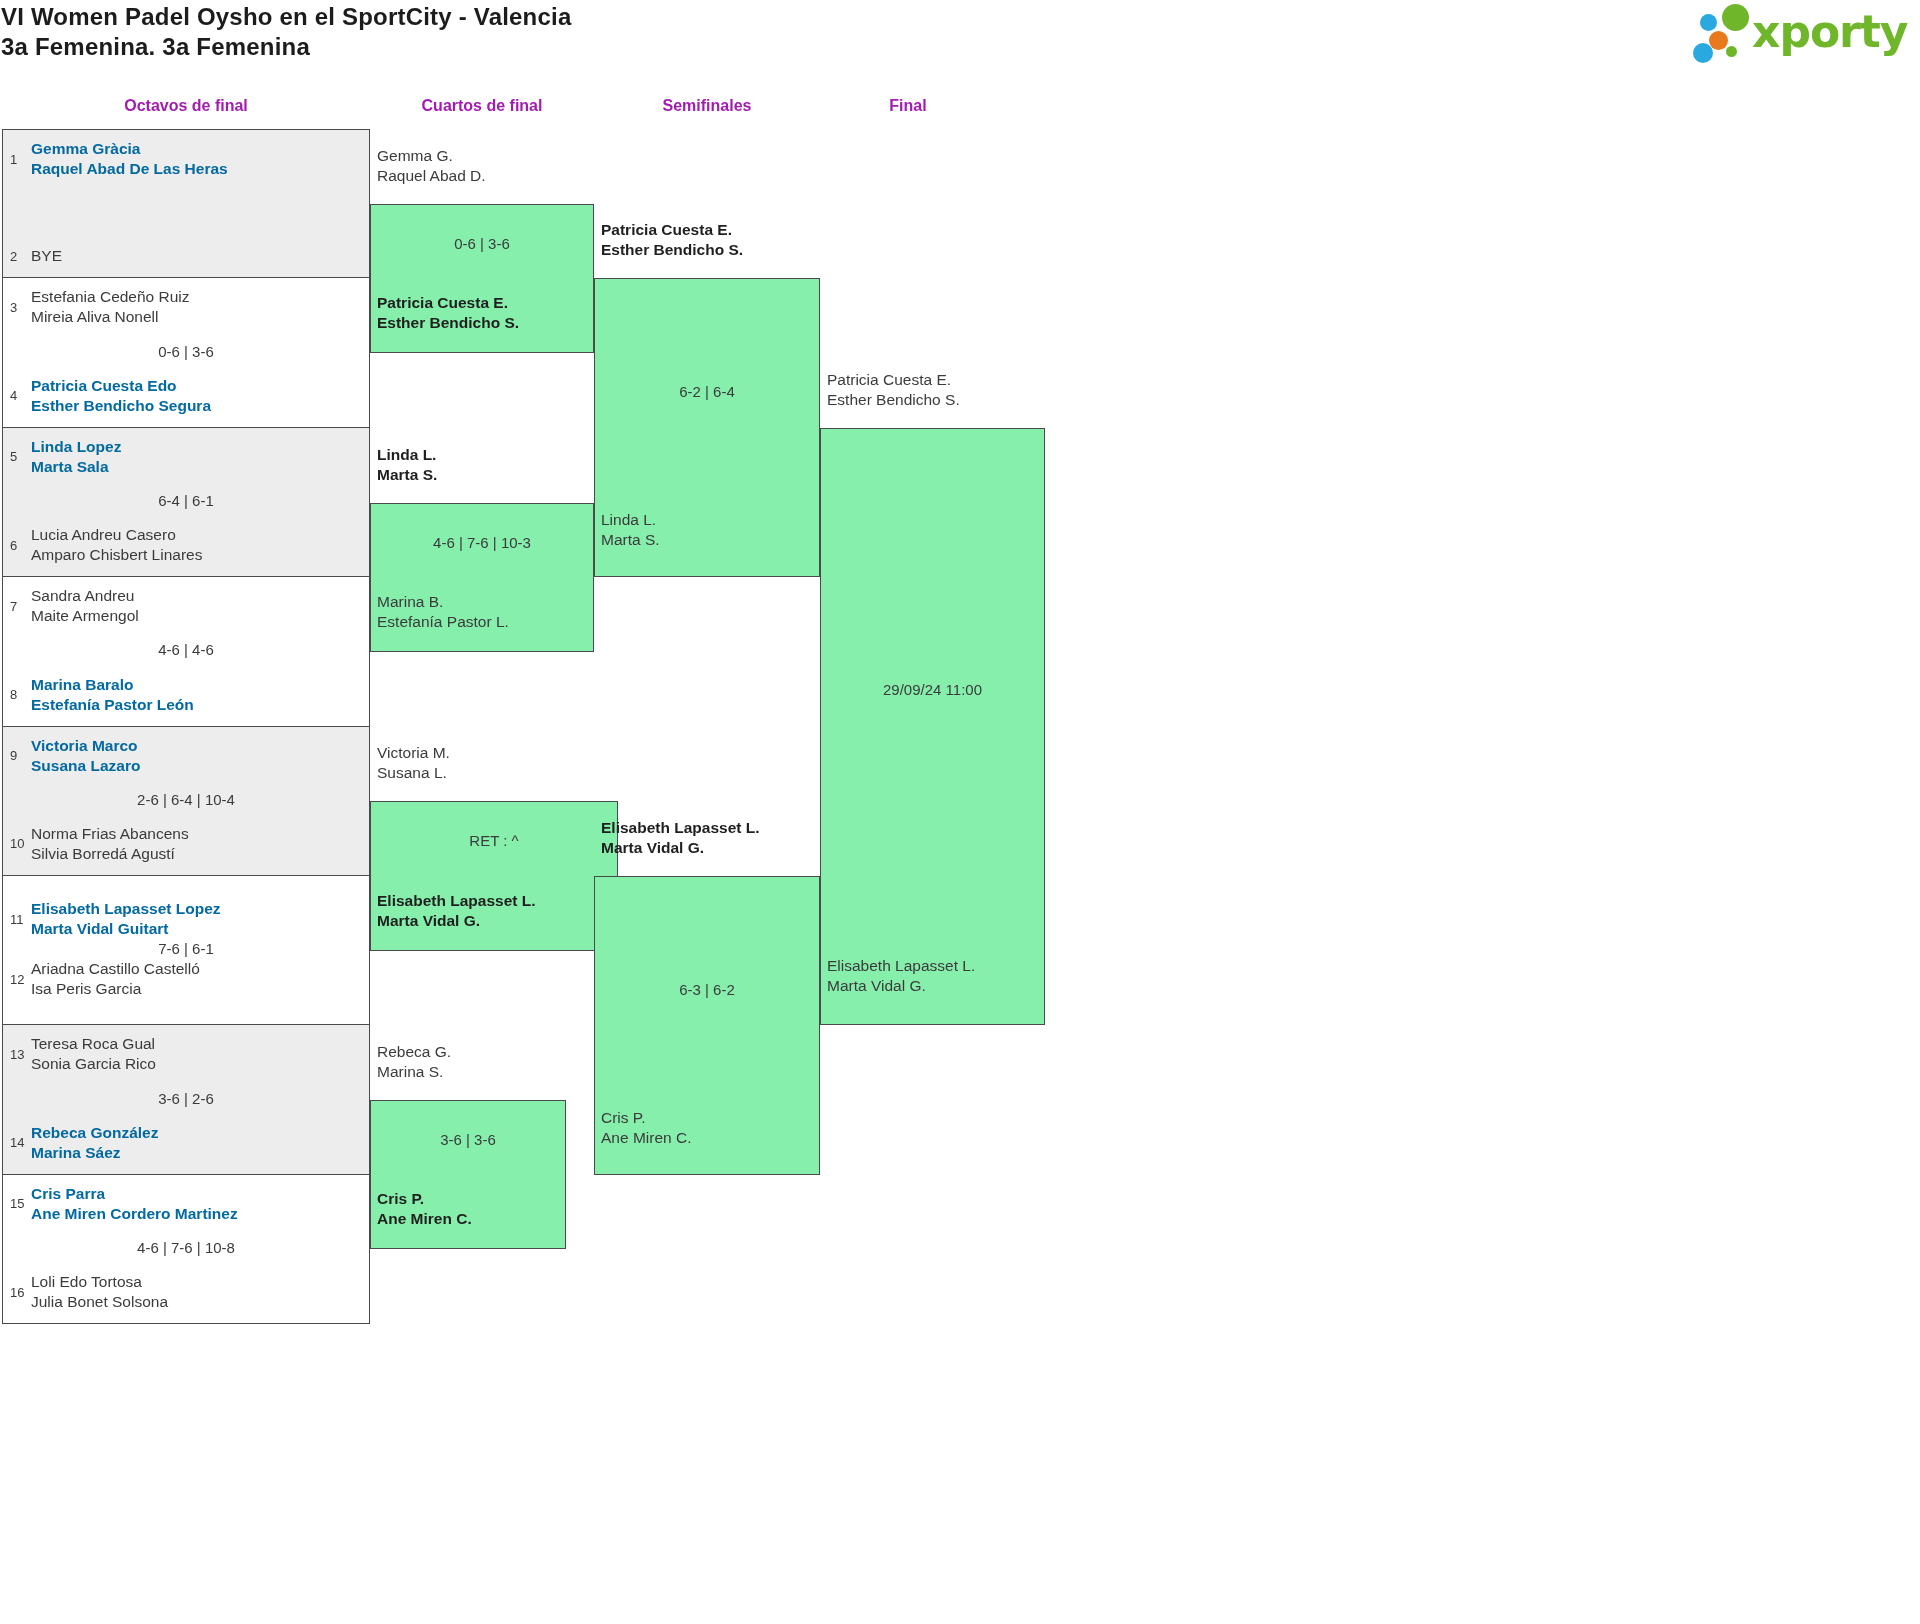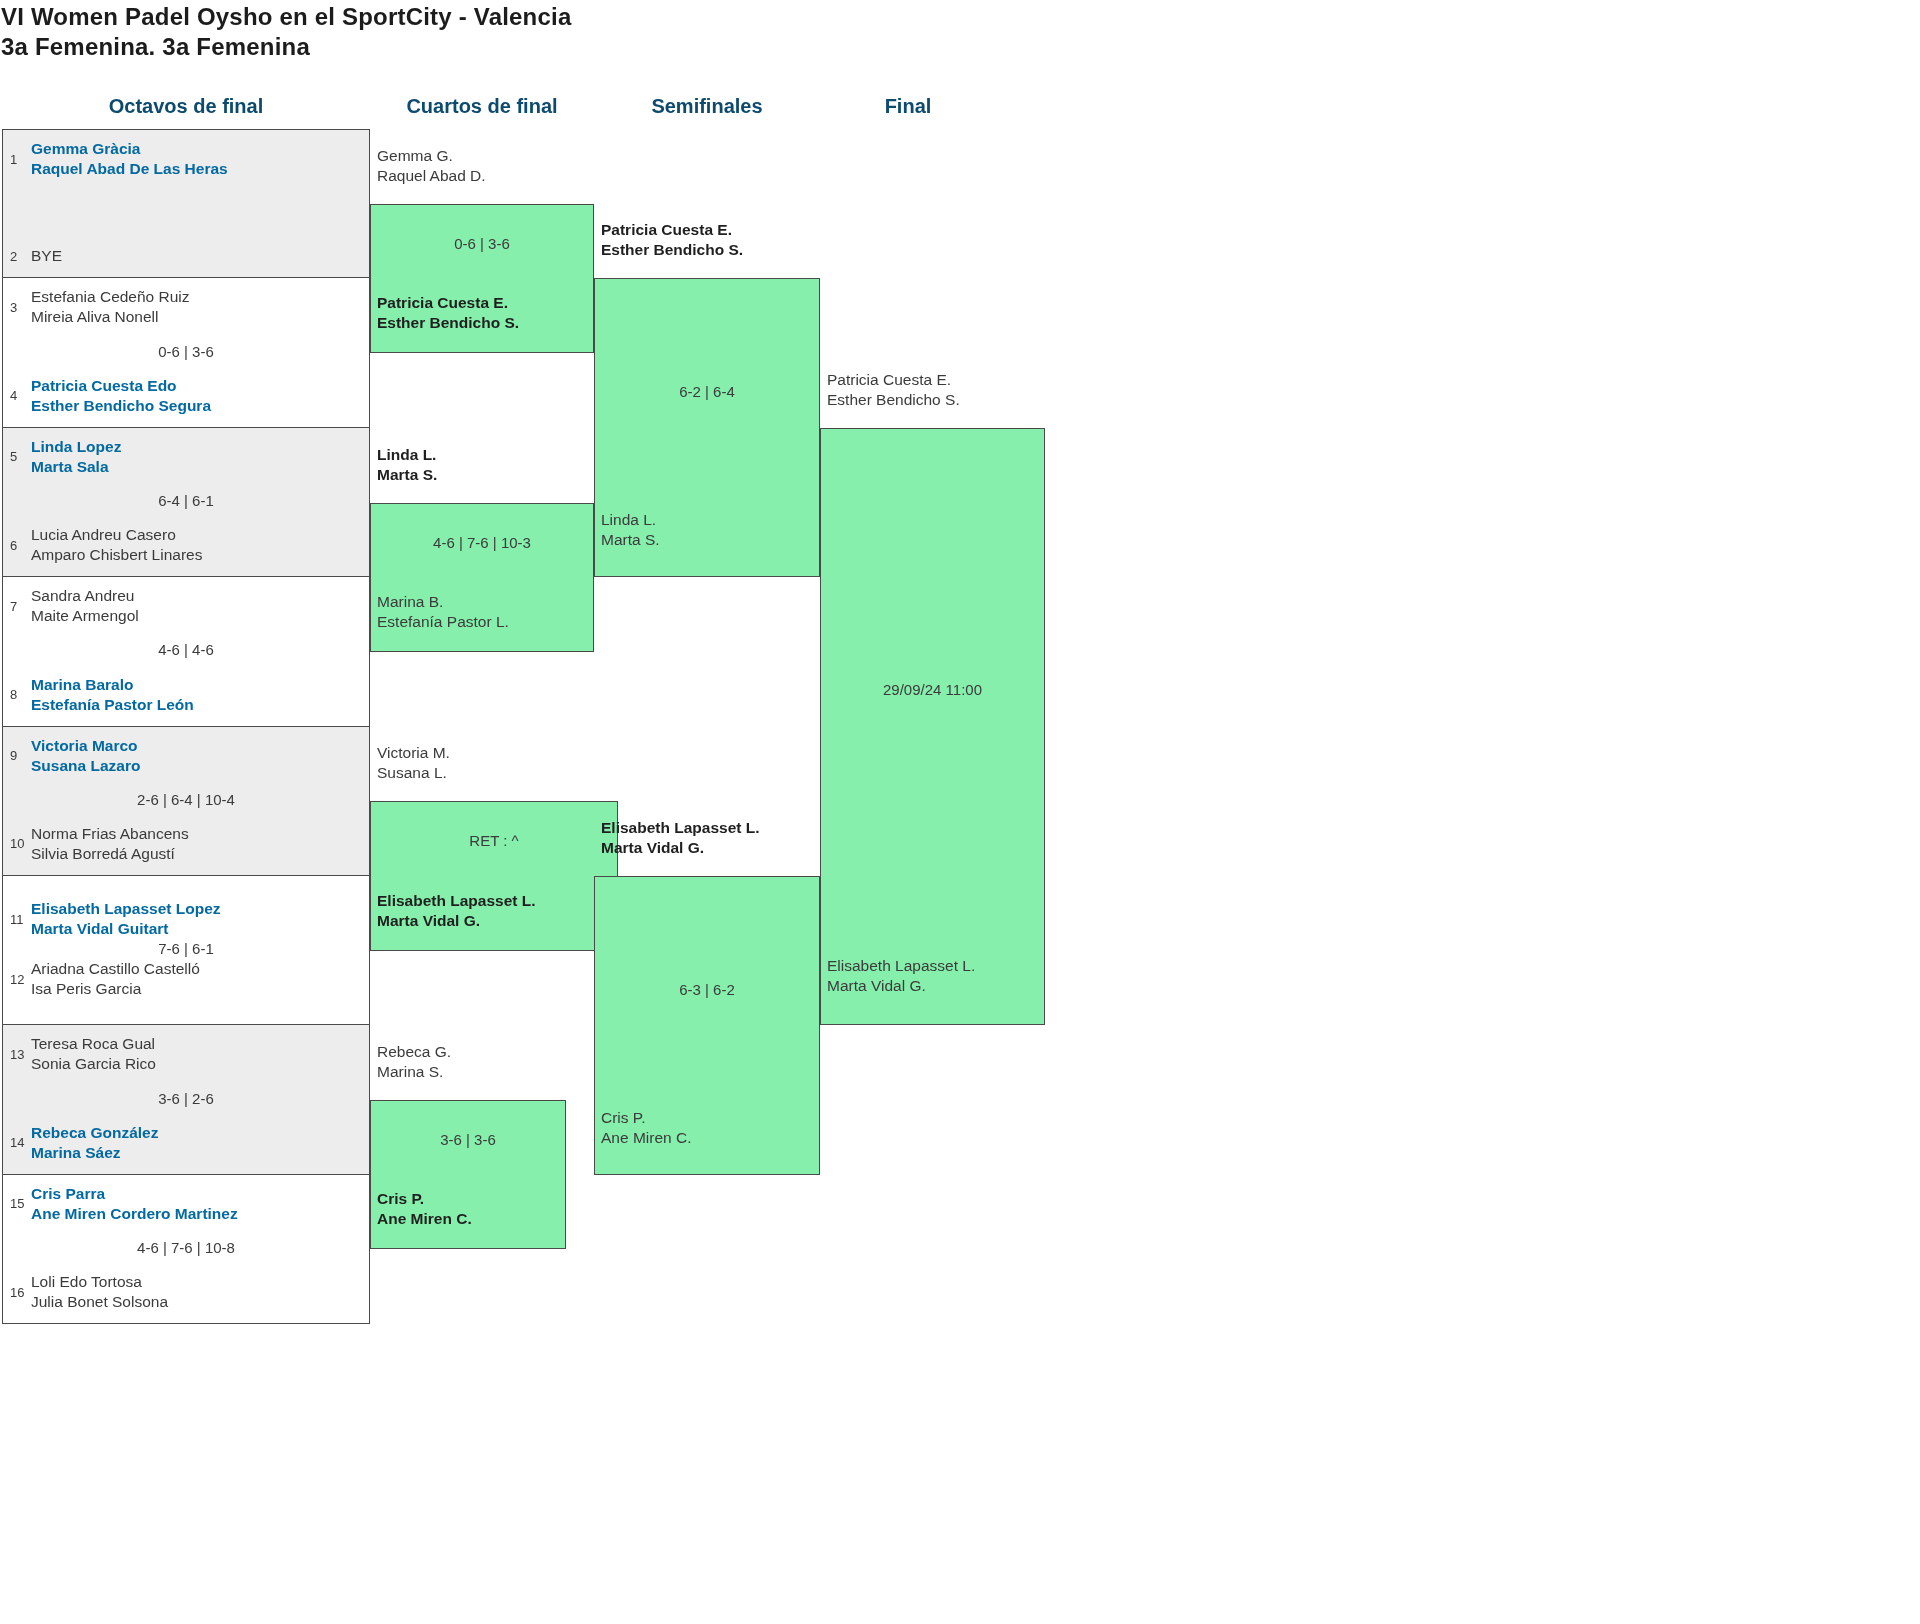--- a/index.html
+++ b/index.html
@@ -2,21 +2,21 @@
 <html><head>
 <meta charset="utf-8">
 <style>
   html,body{margin:0;padding:0;background:#fff;}
   body{width:1920px;height:1624px;font-family:"Liberation Sans",sans-serif;color:#3b3b3b;}
   .stage{position:relative;width:1920px;height:1624px;overflow:hidden;}
 
   .title-block{position:absolute;left:1px;top:2px;}
   .title,.subtitle{font-size:24px;line-height:30px;font-weight:bold;color:#1c1c1c;letter-spacing:.2px;}
 
-  .round-header{position:absolute;top:94px;font-size:20px;line-height:24px;font-weight:bold;color:#0c4a6e;text-align:center;}
+  .round-header{position:absolute;top:94px;font-size:16px;line-height:24px;font-weight:bold;color:#a21caf;text-align:center;}
 
   
   .obox{position:absolute;left:2px;width:368px;height:149.4px;box-sizing:border-box;
         border:1px solid #4a4a4a;border-top:none;background:#fff;
         display:flex;flex-direction:column;justify-content:space-between;padding:9px 0 11px;}
   .obox.first{border-top:1px solid #4a4a4a;}
   .obox.shaded{background:#ededed;}
   .team-row{display:flex;align-items:center;}
   .seed{flex:none;width:21px;padding-left:7px;font-size:13px;color:#3b3b3b;}
   .players{font-size:15.5px;line-height:20px;color:#3b3b3b;}
@@ -48,20 +48,28 @@
 </head>
 <body>
 
 <div class="stage">
 
   <div class="title-block">
     <div class="title">VI Women Padel Oysho en el SportCity - Valencia</div>
     <div class="subtitle">3a Femenina. 3a Femenina</div>
   </div>
 
+  <div class="logo">
+    <span class="dot dot-blue-sm"></span>
+    <span class="dot dot-green-lg"></span>
+    <span class="dot dot-orange"></span>
+    <span class="dot dot-blue-lg"></span>
+    <span class="dot dot-green-sm"></span>
+    <span class="logo-text">xporty</span>
+  </div>
 
   <div class="round-header" style="left:2px;width:368px;">Octavos de final</div>
   <div class="round-header" style="left:370px;width:224px;">Cuartos de final</div>
   <div class="round-header" style="left:594px;width:226px;">Semifinales</div>
   <div class="round-header" style="left:808px;width:200px;">Final</div>
 
   <div class="obox first shaded" style="top:129px;">
     <div class="team-row winner">
       <div class="seed">1</div>
       <div class="players">

